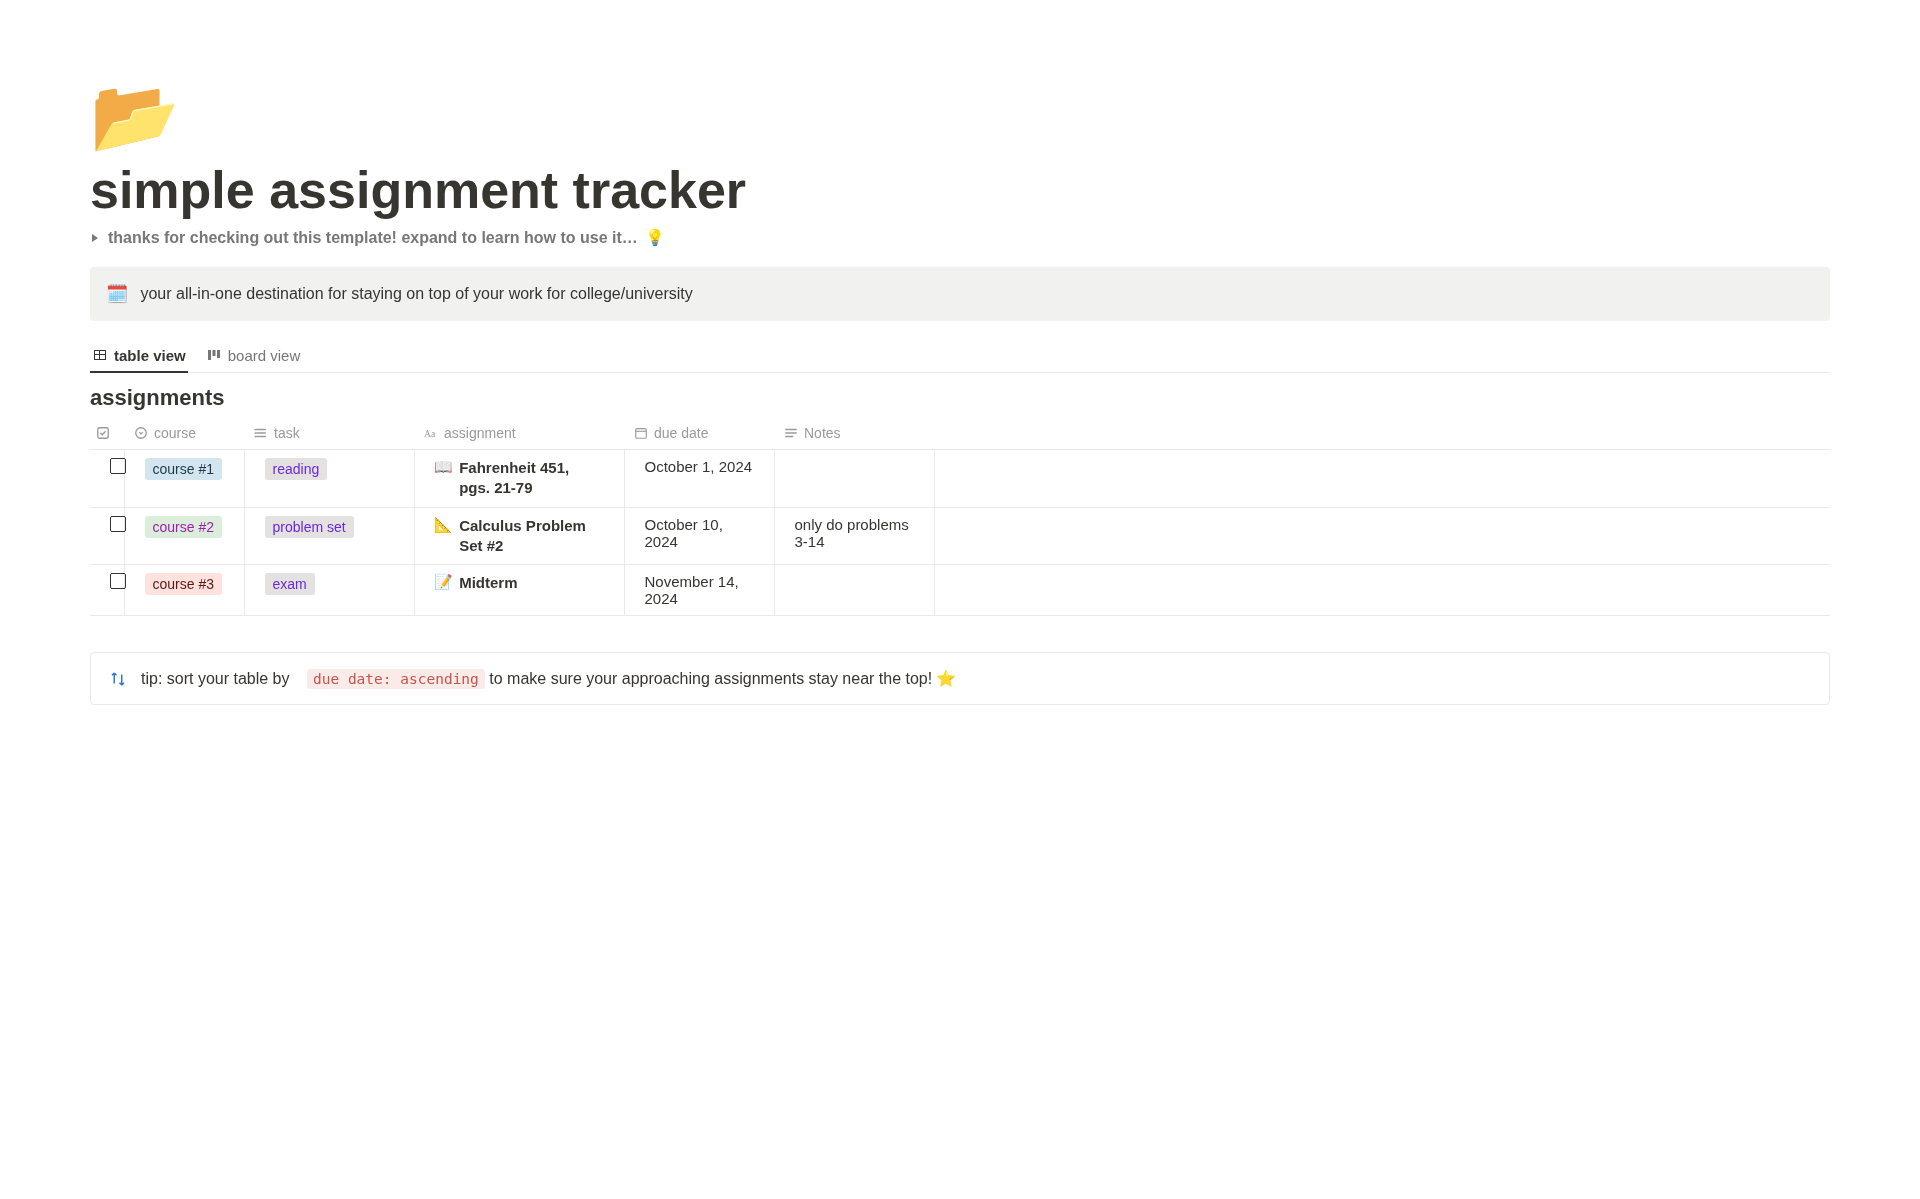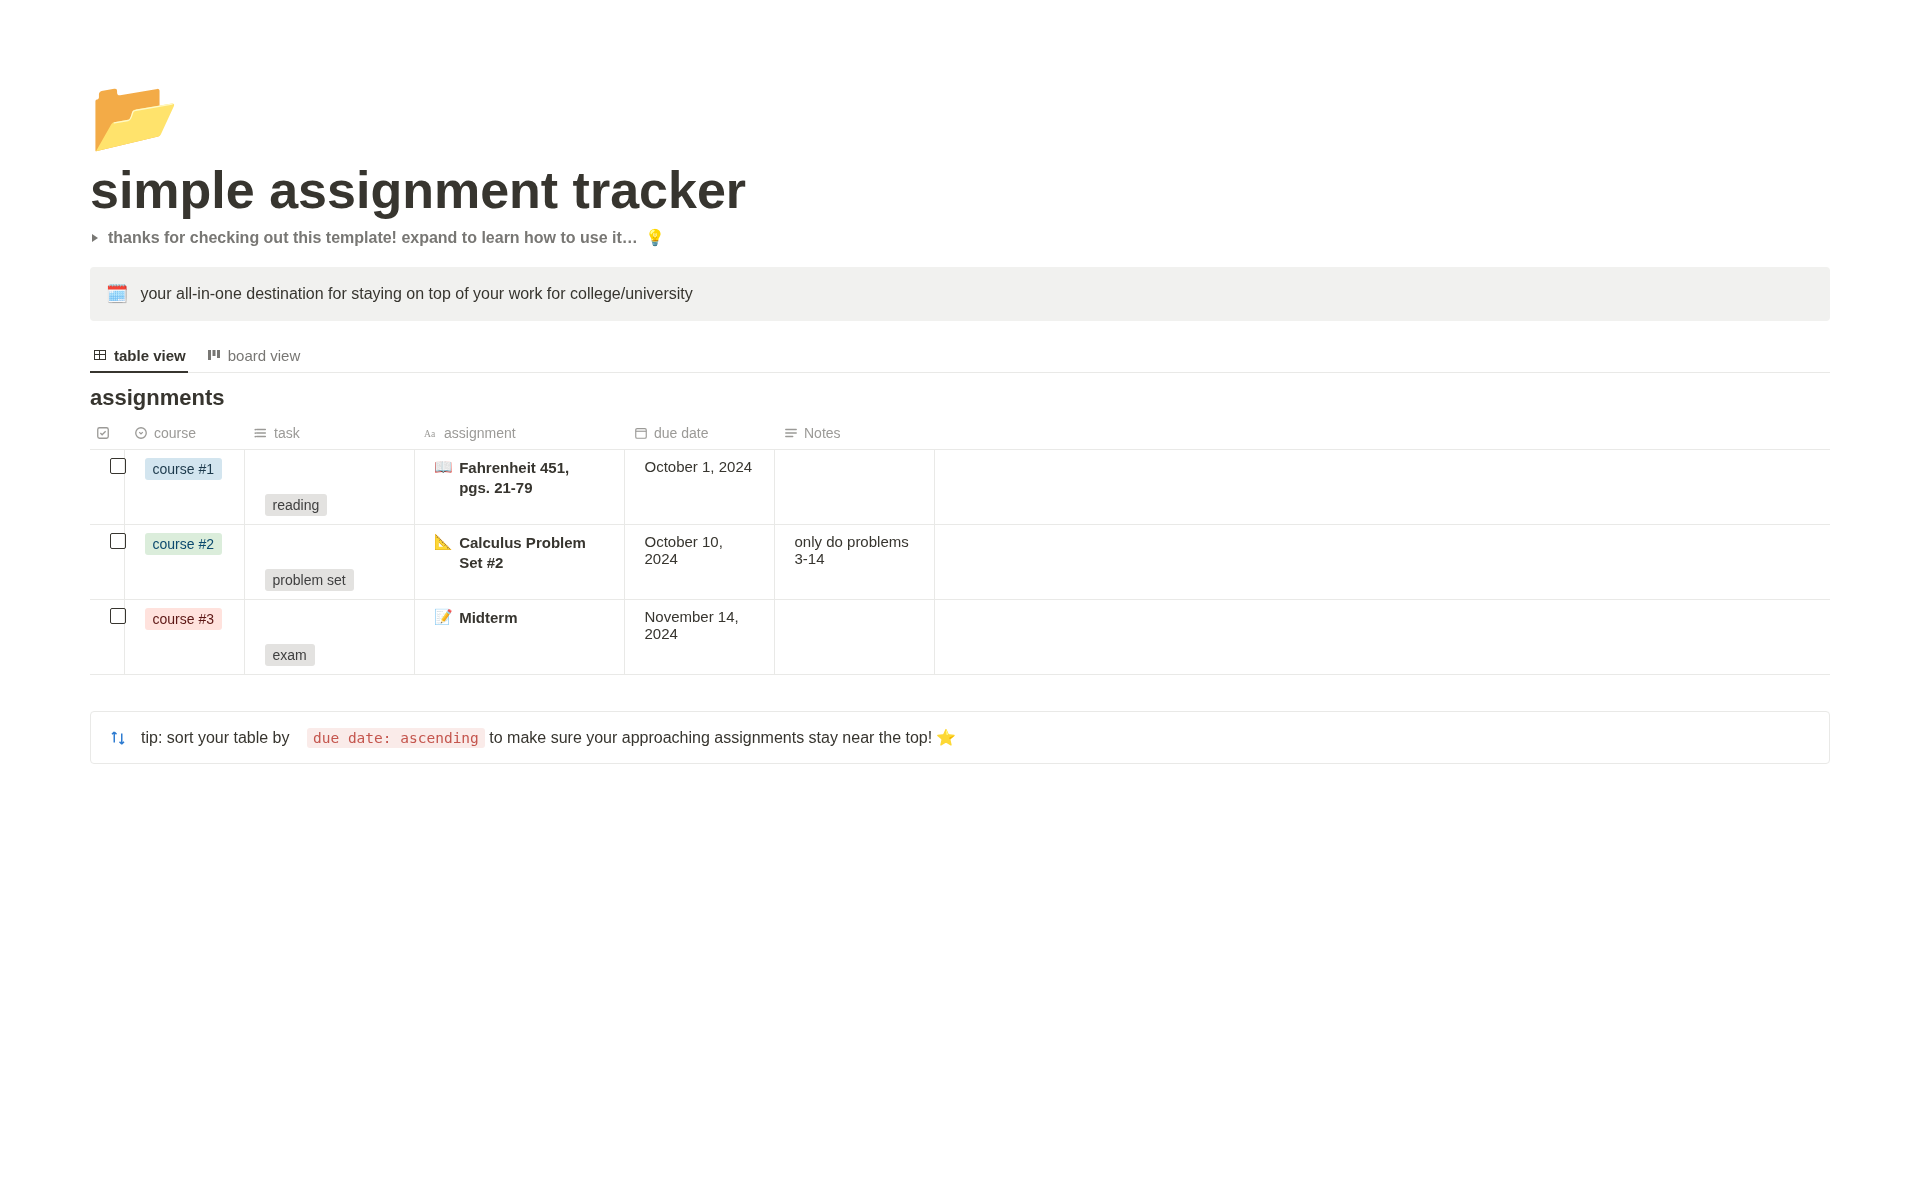--- a/index.html
+++ b/index.html
@@ -134,23 +134,23 @@
   }
   .tag {
     display: inline-block;
     padding: 1px 8px;
     border-radius: 3px;
     font-size: 14px;
     line-height: 20px;
     white-space: nowrap;
   }
   .tag-blue { background: #d3e5ef; color: #1d3a4c;}
-  .tag-green { background: #dbeddb; color: #0c4a6e;}
+  .tag-green { background: #dbeddb; color: #a21caf;}
   .tag-red { background: #ffe2dd; color: #5d1715;}
-  .tag-gray { background: #e3e2e0; color: #404040; margin-top: 36px;}
+  .tag-gray { background: #e3e2e0; color: #6d28d9;}
   .assign-cell { display: flex; gap: 6px; align-items: flex-start; }
   .assign-emoji { flex-shrink: 0; }
   .assign-text { font-weight: 600; line-height: 1.35; }
   .tip-callout {
     display: flex;
     align-items: center;
     gap: 14px;
     border: 1px solid #e9e9e7;
     border-radius: 4px;
     padding: 16px 18px;

